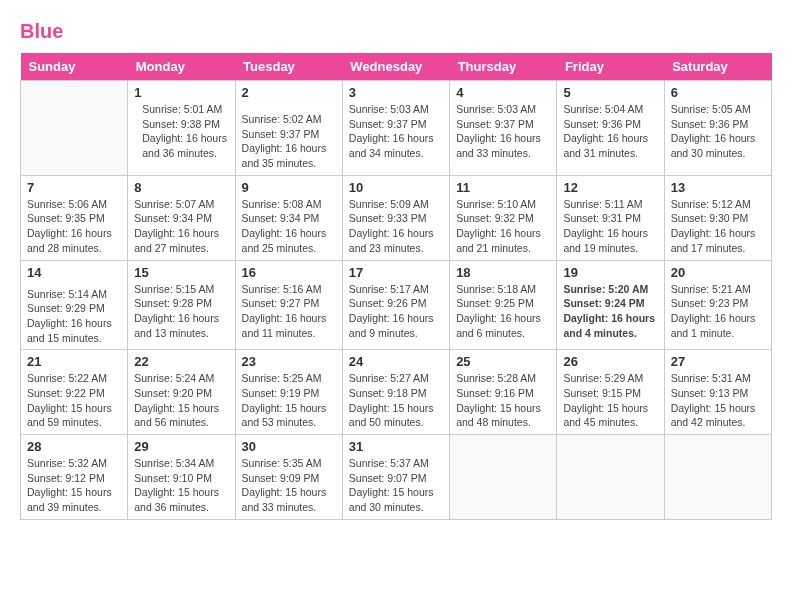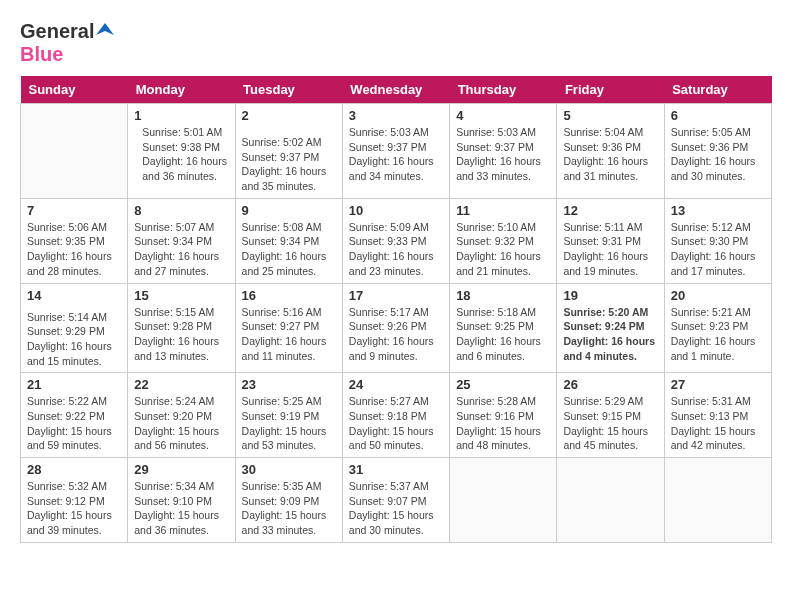--- a/index.html
+++ b/index.html
@@ -35,21 +35,21 @@
     }
     .location {
       font-size: 16px;
       color: #555;
     }
     table {
       width: 100%;
       border-collapse: collapse;
     }
     th {
-      background-color: #be185d;
+      background-color: #ec4899;
       color: white;
       text-align: left;
       padding: 6px 8px;
       font-size: 13px;
       font-weight: bold;
     }
     td {
       border: 1px solid #ccc;
       vertical-align: top;
       padding: 4px 6px;
@@ -74,26 +74,20 @@
     }
     .empty-cell {
       background: #f9f9f9;
     }
   </style>
 </head>
 <body>
 
 <div class="header-area">
   <div class="logo">
-    <div class="logo-line">
-      <span style="font-size:20px;font-weight:bold;color:#333;">General</span>
-      <svg width="18" height="18" viewBox="0 0 18 18" style="margin-left:2px;margin-top:-4px;">
-        <polygon points="9,2 18,14 9,10 0,14" fill="#1565c0"></polygon>
-      </svg>
-    </div>
     <div>
       <span style="font-size:20px;font-weight:bold;color:#ec4899;">Blue</span>
     </div>
   </div>
   <div class="title-area">
     <div class="month-year"></div>
     <div class="location"></div>
   </div>
 </div>
 

